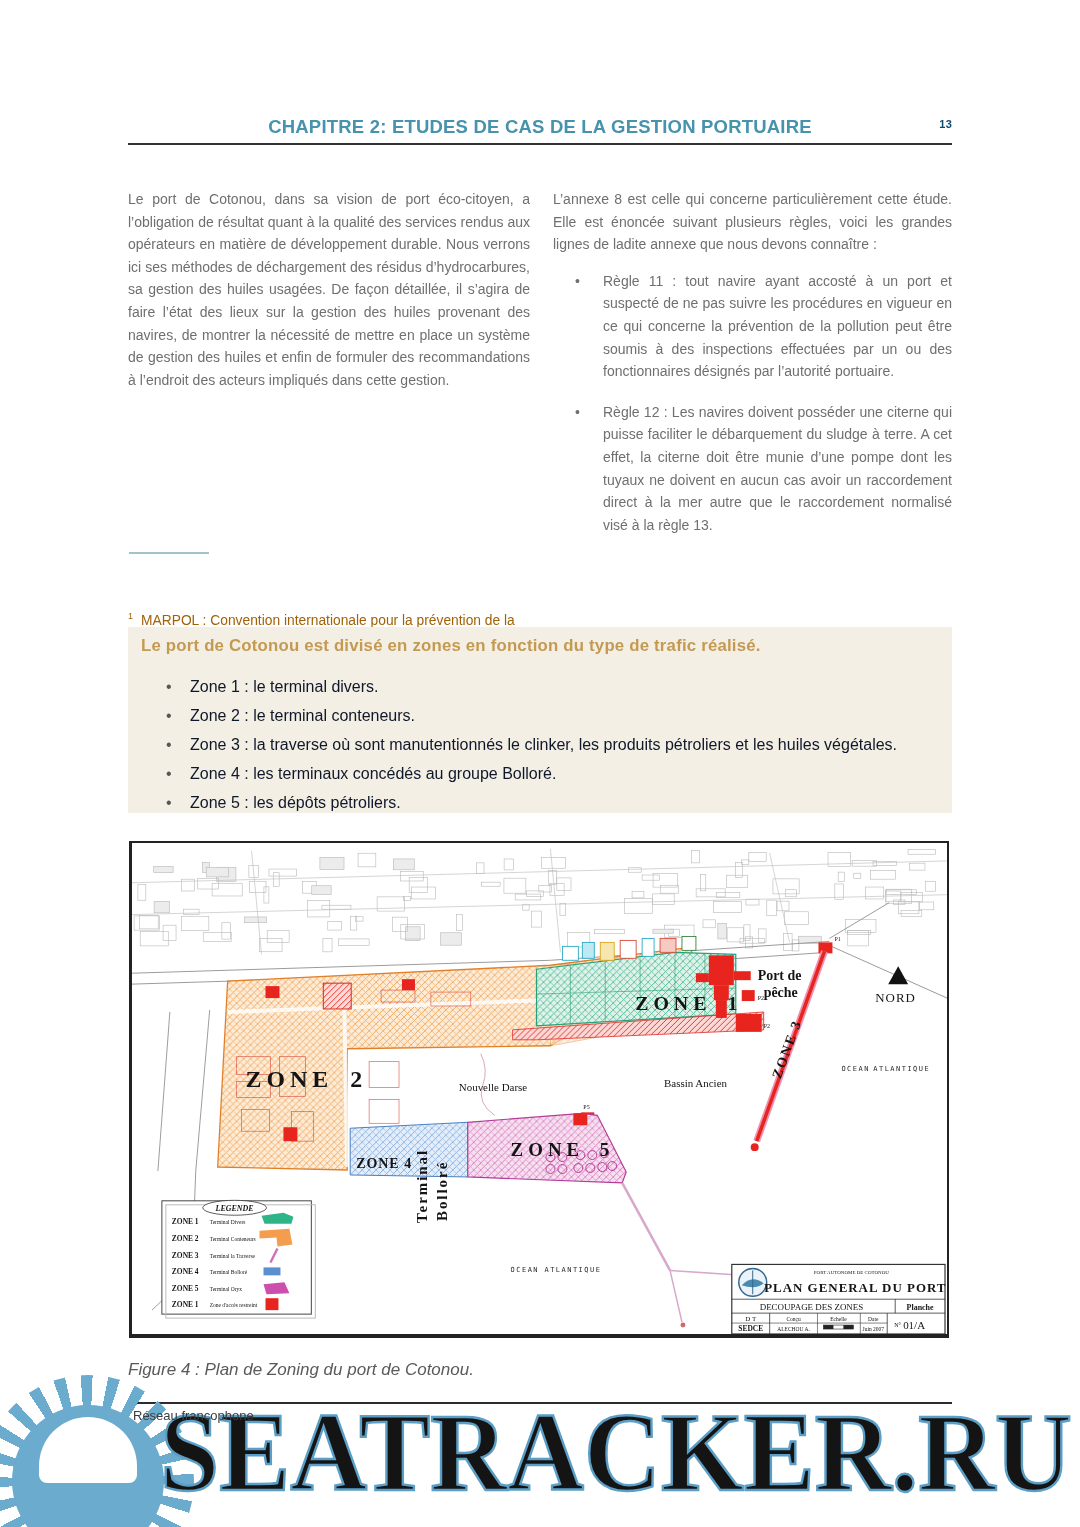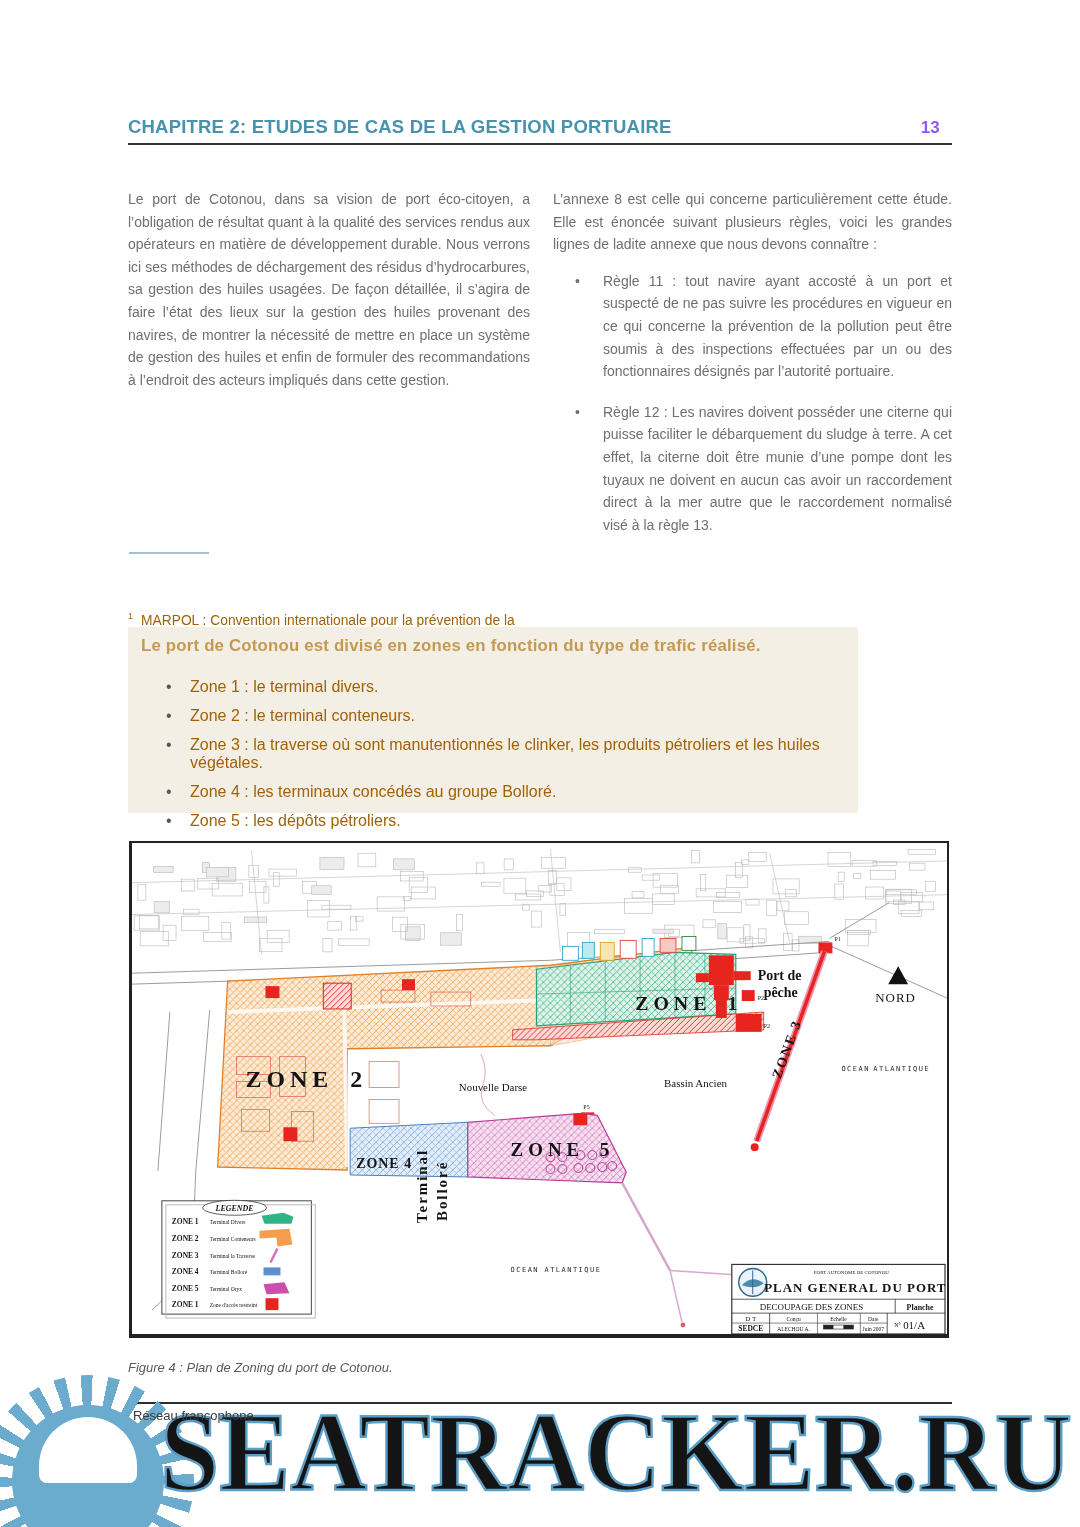--- a/index.html
+++ b/index.html
@@ -1,50 +1,50 @@
 <!DOCTYPE html>
 <html><head>
 <meta charset="utf-8">
 <style>
   html,body{margin:0;padding:0;background:#fff;}
   #page{position:relative;width:1080px;height:1527px;background:#fff;overflow:hidden;
         font-family:"Liberation Sans",sans-serif;}
   
   .hdr{position:absolute;left:128px;top:116px;width:824px;color:#4792ad;
-       font-size:18.5px;font-weight:bold;letter-spacing:.2px;}
-  .pagenum{position:absolute;right:12px;top:2px;font-size:17px;color:#8b5cf6;font-weight:bold;}
+       font-size:18.5px;font-weight:bold;letter-spacing:.2px;text-align:center;}
+  .pagenum{position:absolute;right:0;top:2px;font-size:11px;color:#0c4a6e;font-weight:bold;}
   .hdr-rule{position:absolute;left:128px;top:143px;width:824px;height:2px;background:#333;}
   
   .col{position:absolute;width:402px;font-size:14px;line-height:22.6px;color:#6e6f71;
        text-align:justify;}
   .colL{left:128px;top:188px;}
   .colR{left:553px;top:188px;width:399px;}
   .col p{margin:0 0 14px 0;}
   .blt{display:flex;margin:14px 0 18px 0;}
   .blt .dot{width:28px;flex:0 0 28px;text-align:left;padding-left:22px;color:#6e6f71;}
   .blt .btx{flex:1;text-align:justify;}
   
   .fn-rule{position:absolute;left:129px;top:552px;width:80px;height:2px;background:#a3c2cd;}
   .fnote{position:absolute;left:128px;top:561px;width:410px;font-size:13.8px;line-height:19px;
          color:#a16207;margin-top:46px;}
   .fnote sup{font-size:9px;margin-right:8px;}
   .fnote .fnbody{display:inline;}
   
-  .zbox{position:absolute;left:128px;top:627px;width:730px;height:186px;background:#f4efe4;}
+  .zbox{position:absolute;left:128px;top:627px;width:824px;height:186px;background:#f4efe4;}
   .zbox h3{margin:0;position:absolute;left:13px;top:9px;font-size:16.8px;color:#c49a52;
            letter-spacing:.2px;}
   .zbox ul{position:absolute;left:0;top:40px;margin:0;padding:0;list-style:none;width:100%;}
-  .zbox li{position:relative;padding-left:62px;margin-top:11px;font-size:16px;color:#a16207;
+  .zbox li{position:relative;padding-left:62px;margin-top:11px;font-size:16px;color:#0f172a;
            line-height:18px;}
   .zbox li:before{content:"•";position:absolute;left:38px;color:#55565a;}
   
   .fig{position:absolute;left:129px;top:841px;width:820px;height:497px;background:#fff;
        border:2px solid #222;border-left-width:3px;border-bottom-width:4px;box-sizing:border-box;}
   .fig svg{position:absolute;left:0;top:0;width:100%;height:100%;}
-  .caption{position:absolute;left:128px;top:1360px;font-size:13px;font-style:italic;color:#595a5c;}
+  .caption{position:absolute;left:128px;top:1360px;font-size:17px;font-style:italic;color:#595a5c;}
   
   .foot-rule{position:absolute;left:128px;top:1402px;width:824px;height:2px;background:#2c2c2c;}
   .netlabel{position:absolute;left:133px;top:1408px;font-size:13px;color:#3c3c3c;z-index:6;}
   .wm{position:absolute;left:158px;top:1388px;width:922px;height:128px;z-index:5;}
   .sun{position:absolute;left:-18px;top:1375px;width:212px;height:212px;z-index:4;}
   .sun .rays{position:absolute;inset:0;border-radius:50%;
        background:repeating-conic-gradient(from -4deg,#6aabce 0deg 6.5deg,rgba(255,255,255,0) 6.5deg 15deg);}
   .sun .disc{position:absolute;left:30px;top:30px;width:152px;height:152px;border-radius:50%;background:#6aabce;}
   .sun .dome{position:absolute;left:57px;top:42px;width:98px;height:66px;background:#fff;
        border-radius:49px 49px 8px 8px;}

